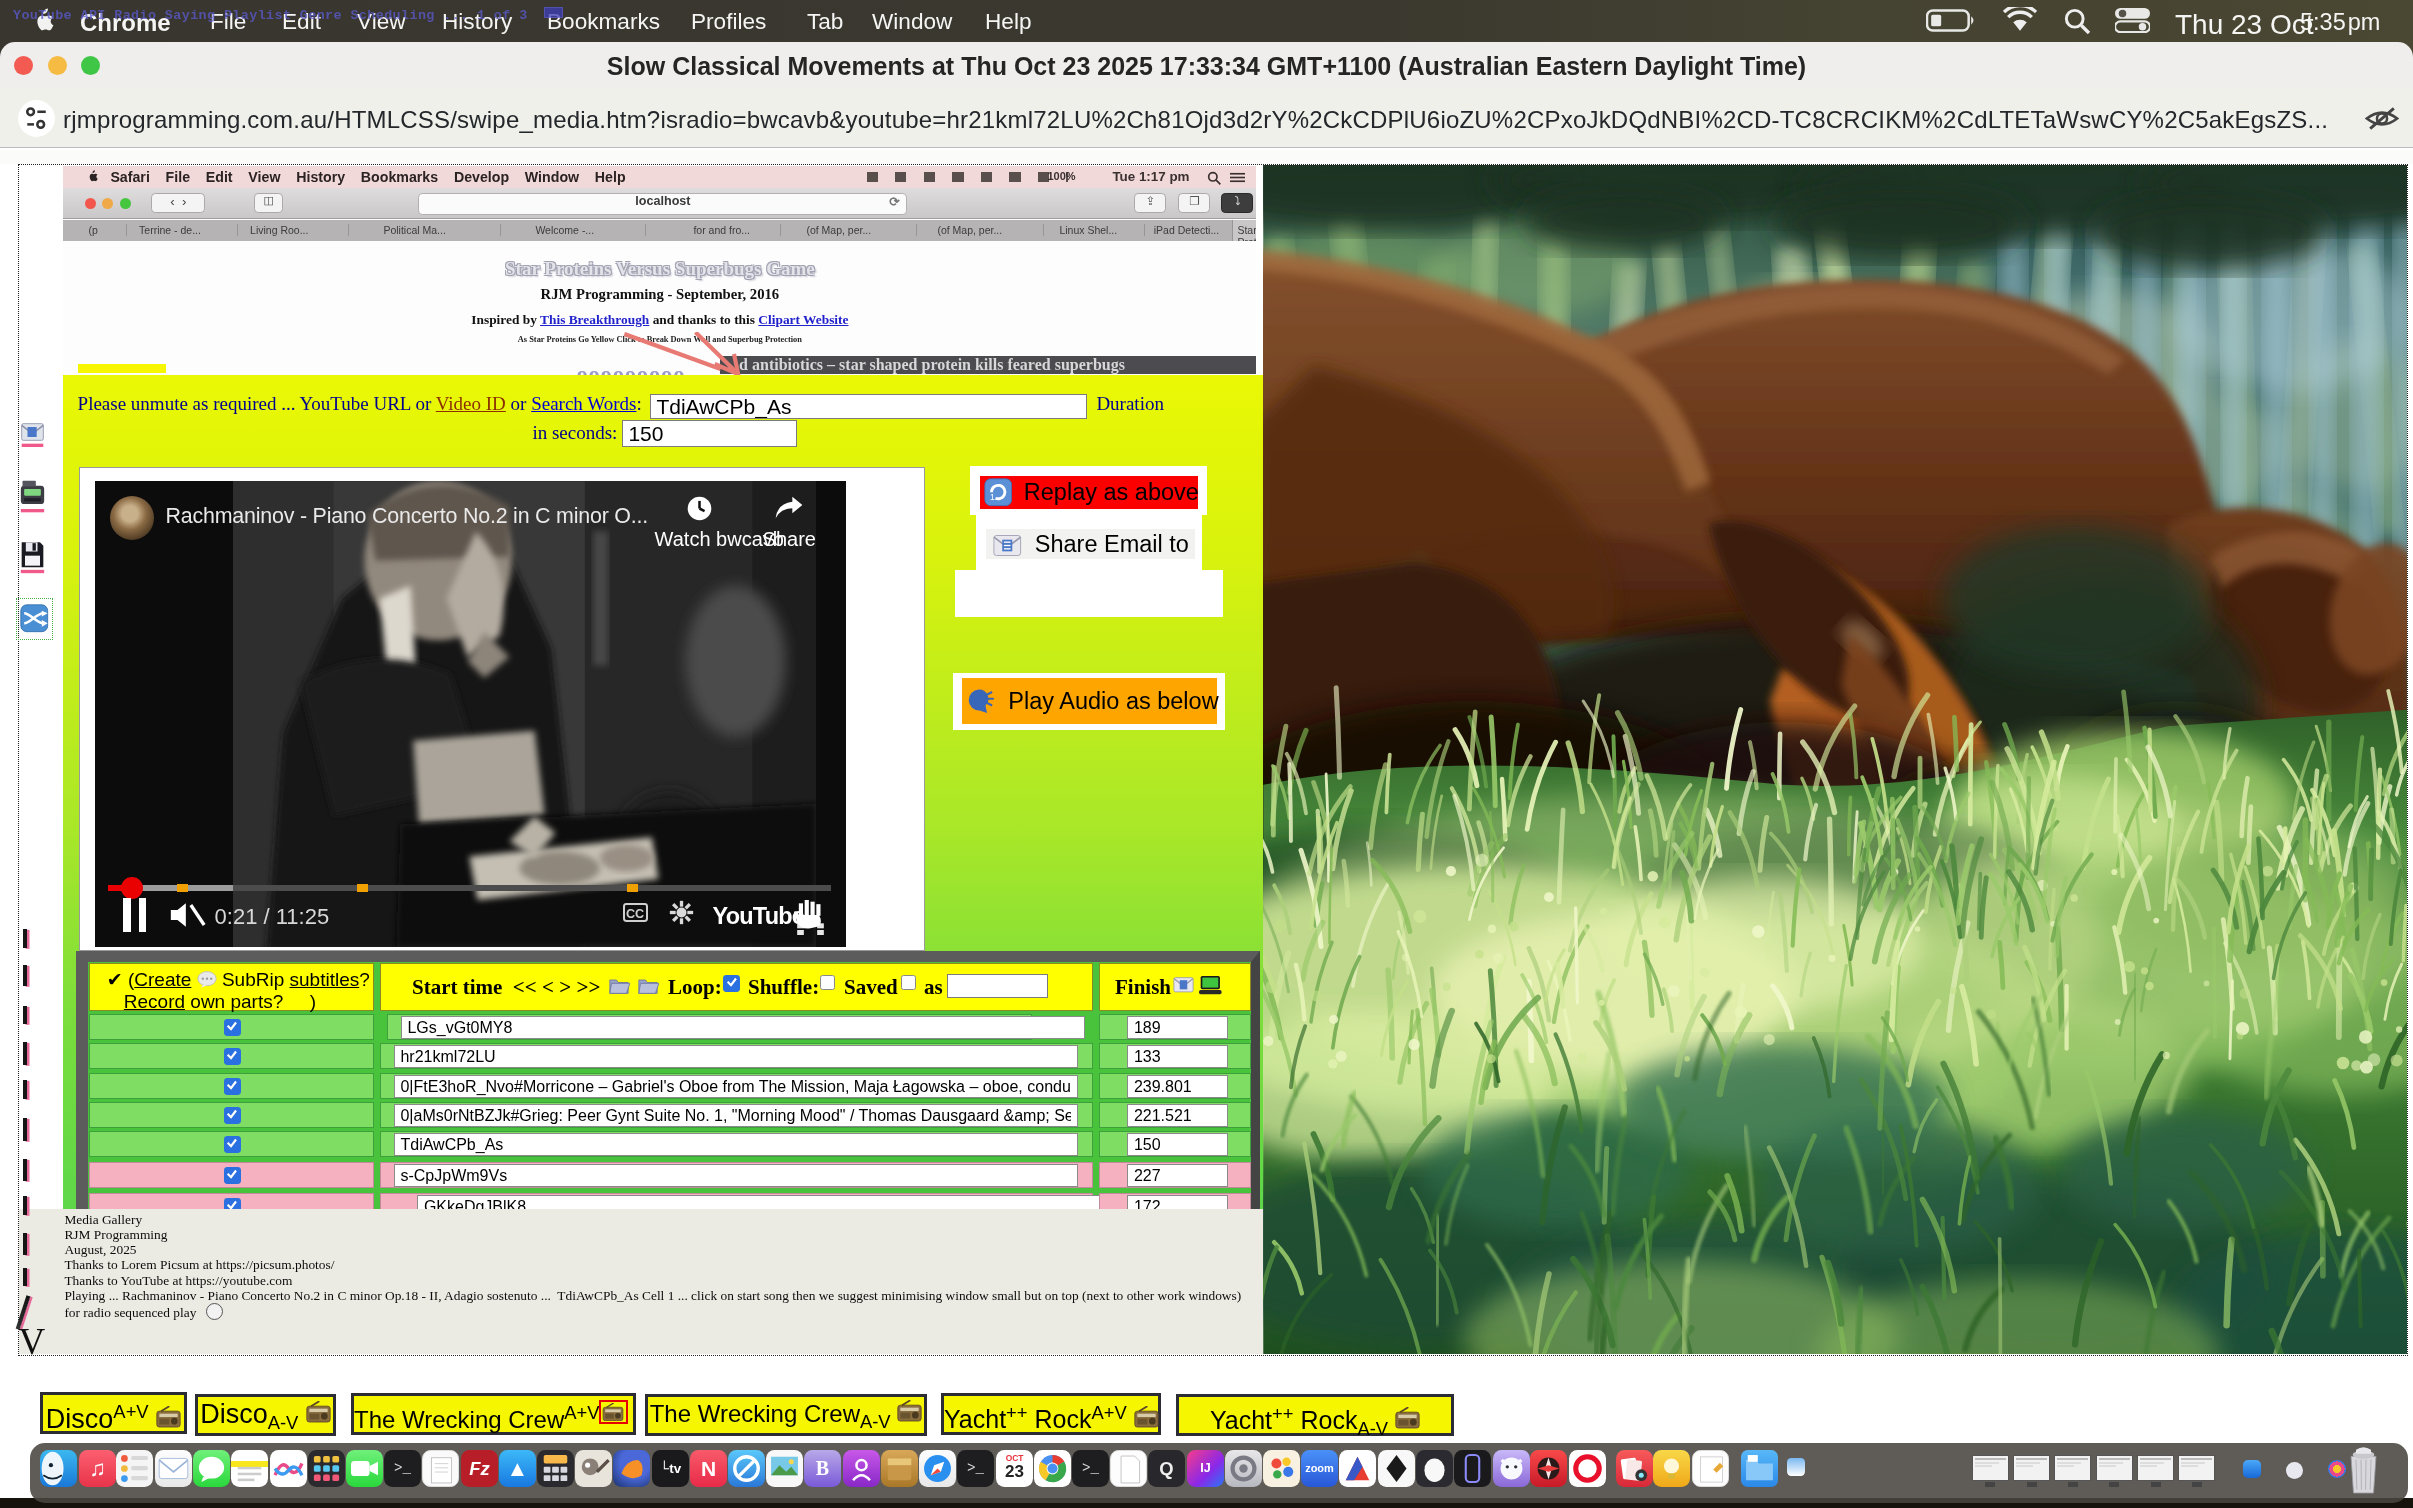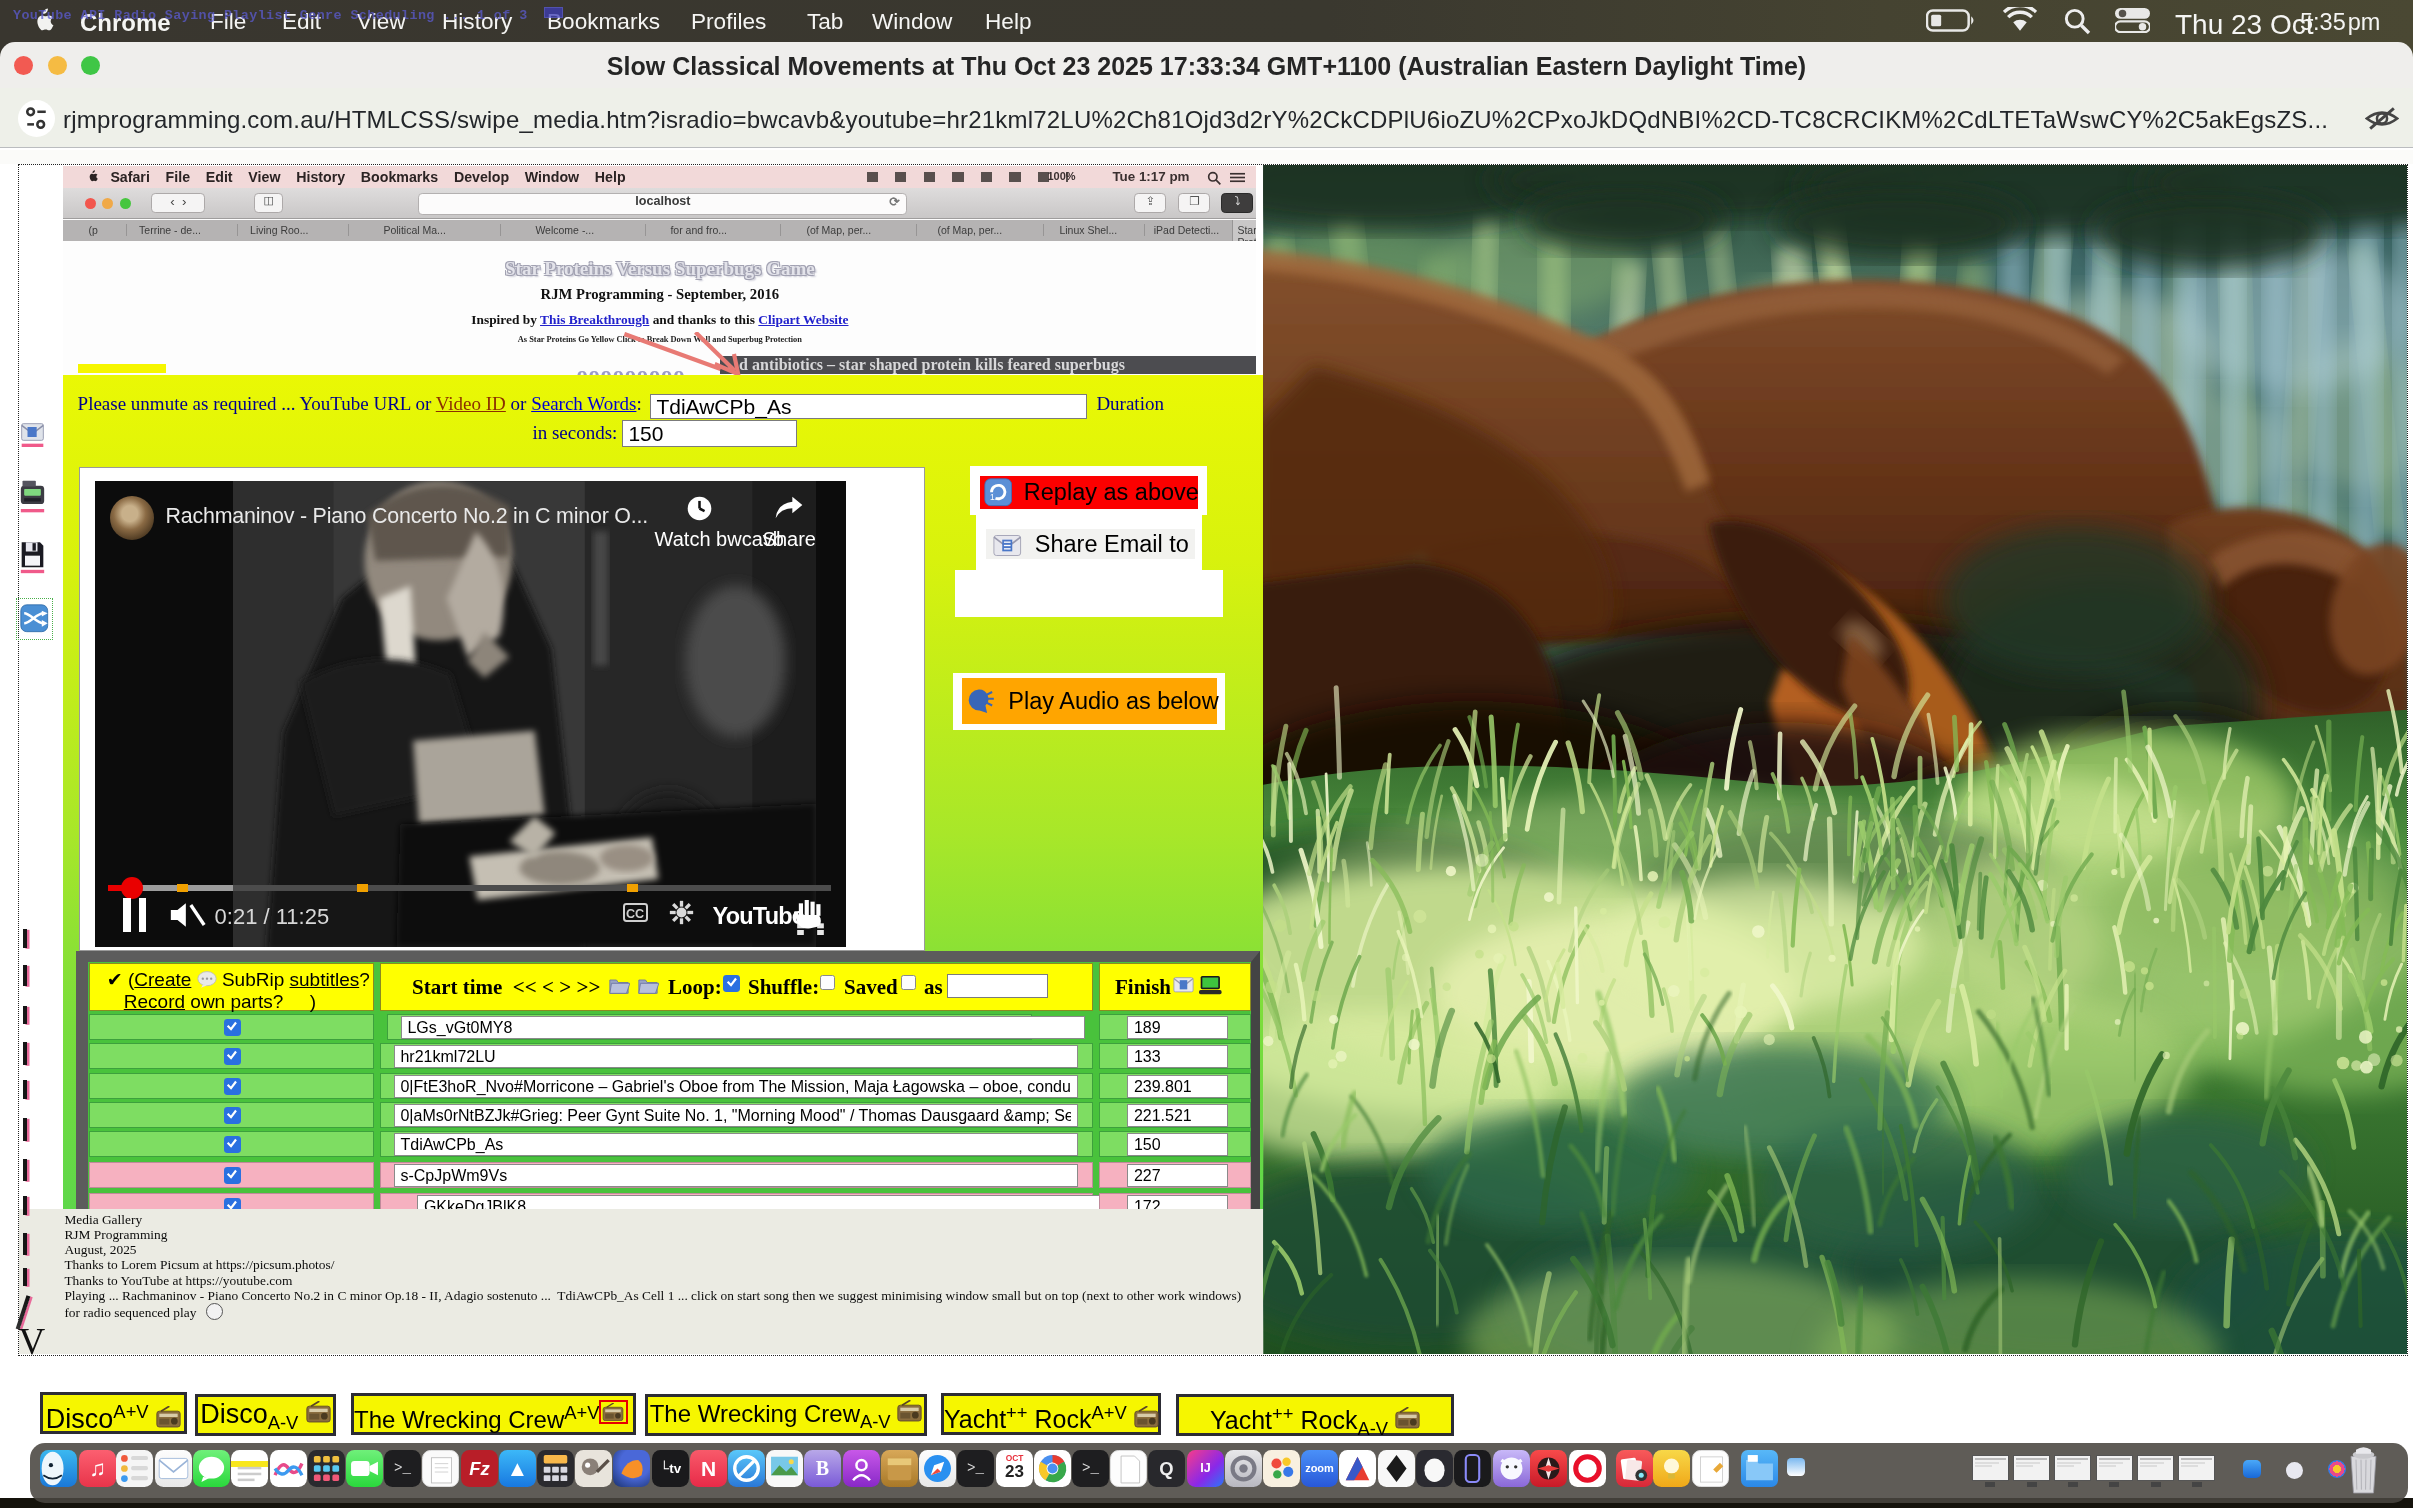--- a/index.html
+++ b/index.html
@@ -150,21 +150,21 @@
      <div class="abs" style="left:1071px;top:5px;width:32px;height:20px;background:#f5f4f4;border:0.8px solid #ada9a9;border-radius:4.2px;text-align:center;font-size:11.7px;color:#555">⇪</div>
      <div class="abs" style="left:1115px;top:5px;width:32px;height:20px;background:#f5f4f4;border:0.8px solid #ada9a9;border-radius:4.2px;text-align:center;font-size:11.7px;color:#555">❐</div>
      <div class="abs" style="left:1158px;top:5px;width:32px;height:20px;background:#3e3d3d;border:0.8px solid #2a2a2a;border-radius:4.2px;text-align:center;font-size:11.7px;color:#eee">⤵</div>
    </div>
    <div class="abs" style="left:0;top:54px;width:1193px;height:21px;background:#b5b3b3;font-size:10.5px;color:#3c3c3c">
      <div class="abs" style="left:25px;top:4.2px">(p</div>
      <div class="abs" style="left:63px;top:4.2px;width:99px;border-left:0.8px solid #979595;padding-left:11.7px">Terrine - de...</div>
      <div class="abs" style="left:174px;top:4.2px;width:99px;border-left:0.8px solid #979595;padding-left:11.7px">Living Roo...</div>
      <div class="abs" style="left:285px;top:4.2px;width:141px;border-left:0.8px solid #979595;padding-left:34px">Political Ma...</div>
      <div class="abs" style="left:437px;top:4.2px;width:132px;border-left:0.8px solid #979595;padding-left:34px">Welcome -...</div>
-     <div class="abs" style="left:582px;top:4.2px;width:124px;border-left:0.8px solid #979595;padding-left:24px">for and fro...</div>
+     <div class="abs" style="left:582px;top:4.2px;width:124px;border-left:0.8px solid #979595;padding-left:47px">for and fro...</div>
      <div class="abs" style="left:717px;top:4.2px;width:124px;border-left:0.8px solid #979595;padding-left:25px">(of Map, per...</div>
      <div class="abs" style="left:853px;top:4.2px;width:116px;border-left:0.8px solid #979595;padding-left:20px">(of Map, per...</div>
      <div class="abs" style="left:980px;top:4.2px;width:91px;border-left:0.8px solid #979595;padding-left:15px">Linux Shel...</div>
      <div class="abs" style="left:1081px;top:4.2px;width:82px;border-left:0.8px solid #979595;padding-left:8.4px">iPad Detecti...</div>
      <div class="abs" style="left:1169px;top:0;width:92px;height:21px;background:#c9c7c7;border-left:0.8px solid #979595"></div>
      <div class="abs" style="left:1174px;top:4.2px">Star Proten...</div>
    </div>
    <div class="abs" style="left:0;top:75px;width:1193px;height:133px;background:#fdfdfd;font-family:'Liberation Serif',serif">
      <div style="text-align:center;margin-top:17px;font-size:19px;font-weight:bold;color:#e3e3ea;text-shadow:-1px -1px 0 #a2a2b2,1px -1px 0 #a2a2b2,-1px 1px 0 #a2a2b2,1px 1px 0 #a2a2b2,2.1px 2.1px 1.7px #c8c8d4">Star Proteins Versus Superbugs Game</div>
      <div style="text-align:center;margin-top:6.7px;font-size:14.7px;font-weight:bold;color:#111">RJM Programming - September, 2016</div>

